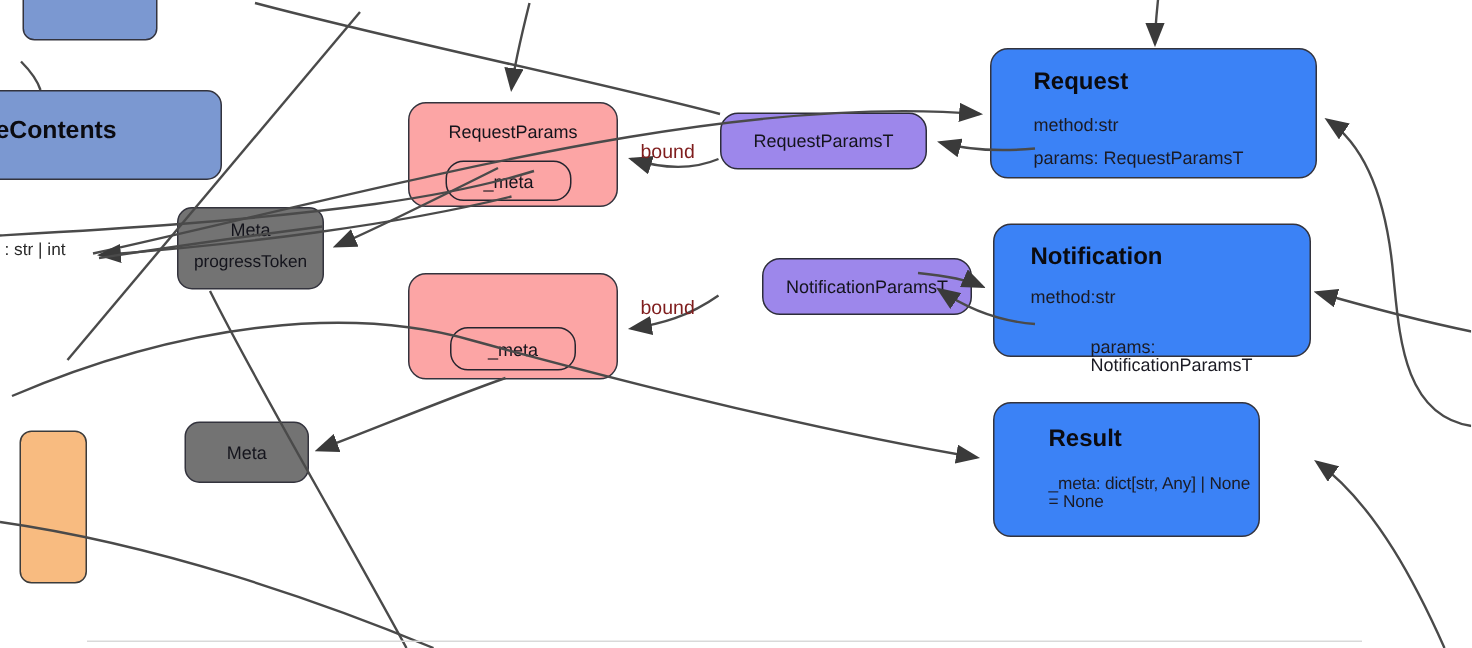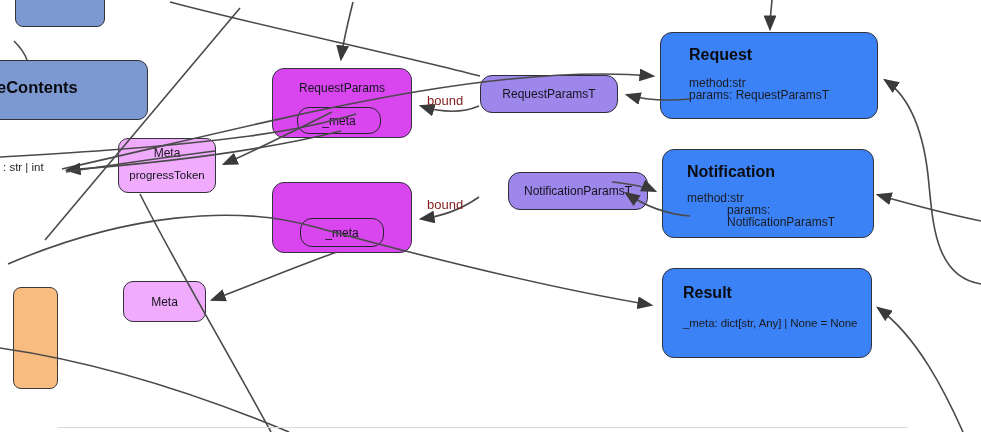--- a/index.html
+++ b/index.html
@@ -8,22 +8,22 @@
     font-family:"Liberation Sans",sans-serif;
   }
   .node{
     position:absolute;box-sizing:border-box;border:1.6px solid #33333d;
     color:#14141c;z-index:1;
   }
   .r12{border-radius:12px;}
   .r10{border-radius:10px;}
   .r8{border-radius:8px;}
   .blue-dark{background:#3b82f6;}
-  .blue-mid{background:#d946ef;}
-  .blue-meta{background:#f0abfc;}
+  .blue-mid{background:#fca5a5;}
+  .blue-meta{background:#737373;}
   .blue-light{background:#7b98d1;}
   .purple{background:#9d87eb;border-color:#2d2d3a;}
   .orange{background:#f8bb80;border-color:#3b3b3b;}
   .node-title{
     display:block;font-weight:bold;font-size:16px;color:#0b0b10;line-height:1;
   }
   .small-label{font-size:12px;color:#14141c;text-align:center;display:block;}
   .field{display:block;font-size:12px;color:#1b1b24;line-height:1;}
   .center-wrap{display:flex;align-items:center;justify-content:center;width:100%;height:100%;}
   .edge-svg{position:absolute;left:0;top:0;z-index:5;pointer-events:none;}
@@ -84,30 +84,30 @@
 
   <div class="node purple r12" style="left:508px;top:172px;width:140px;height:38px;">
     <div class="center-wrap">
       <span class="small-label">NotificationParamsT</span>
     </div>
   </div>
 
   <div class="node blue-dark r12" style="left:660px;top:32px;width:218px;height:87px;padding:14px 0 0 28px;">
     <span class="node-title">Request</span>
     <span class="field" style="margin-top:14px;">method:str</span>
-    <span class="field" style="">params: RequestParamsT</span>
+    <span class="field" style="margin-top:10px;">params: RequestParamsT</span>
   </div>
 
   <div class="node blue-dark r12" style="left:662px;top:149px;width:212px;height:89px;padding:14px 0 0 24px;">
     <span class="node-title">Notification</span>
     <span class="field" style="margin-top:12px;">method:str</span>
-    <span class="field" style="margin-top:0;padding-left:40px;">params: NotificationParamsT</span>
+    <span class="field" style="margin-top:21px;padding-left:40px;">params: NotificationParamsT</span>
   </div>
 
-  <div class="node blue-dark r12" style="left:662px;top:268px;width:210px;height:90px;padding:16px 0 0 20px;">
+  <div class="node blue-dark r12" style="left:662px;top:268px;width:178px;height:90px;padding:16px 0 0 36px;">
     <span class="node-title">Result</span>
     <span class="field" style="margin-top:17px;font-size:11.5px;letter-spacing:-0.1px;">_meta: dict[str, Any] | None = None</span>
   </div>
 
   <svg class="edge-svg" width="981" height="432" viewBox="0 0 981 432">
     <defs>
       <marker id="arw" viewBox="0 0 10 8" refX="8.5" refY="4" markerWidth="10" markerHeight="8" orient="auto-start-reverse">
         <path d="M0,0 L10,4 L0,8 Z" fill="#3a3a3a"></path>
       </marker>
     </defs>

